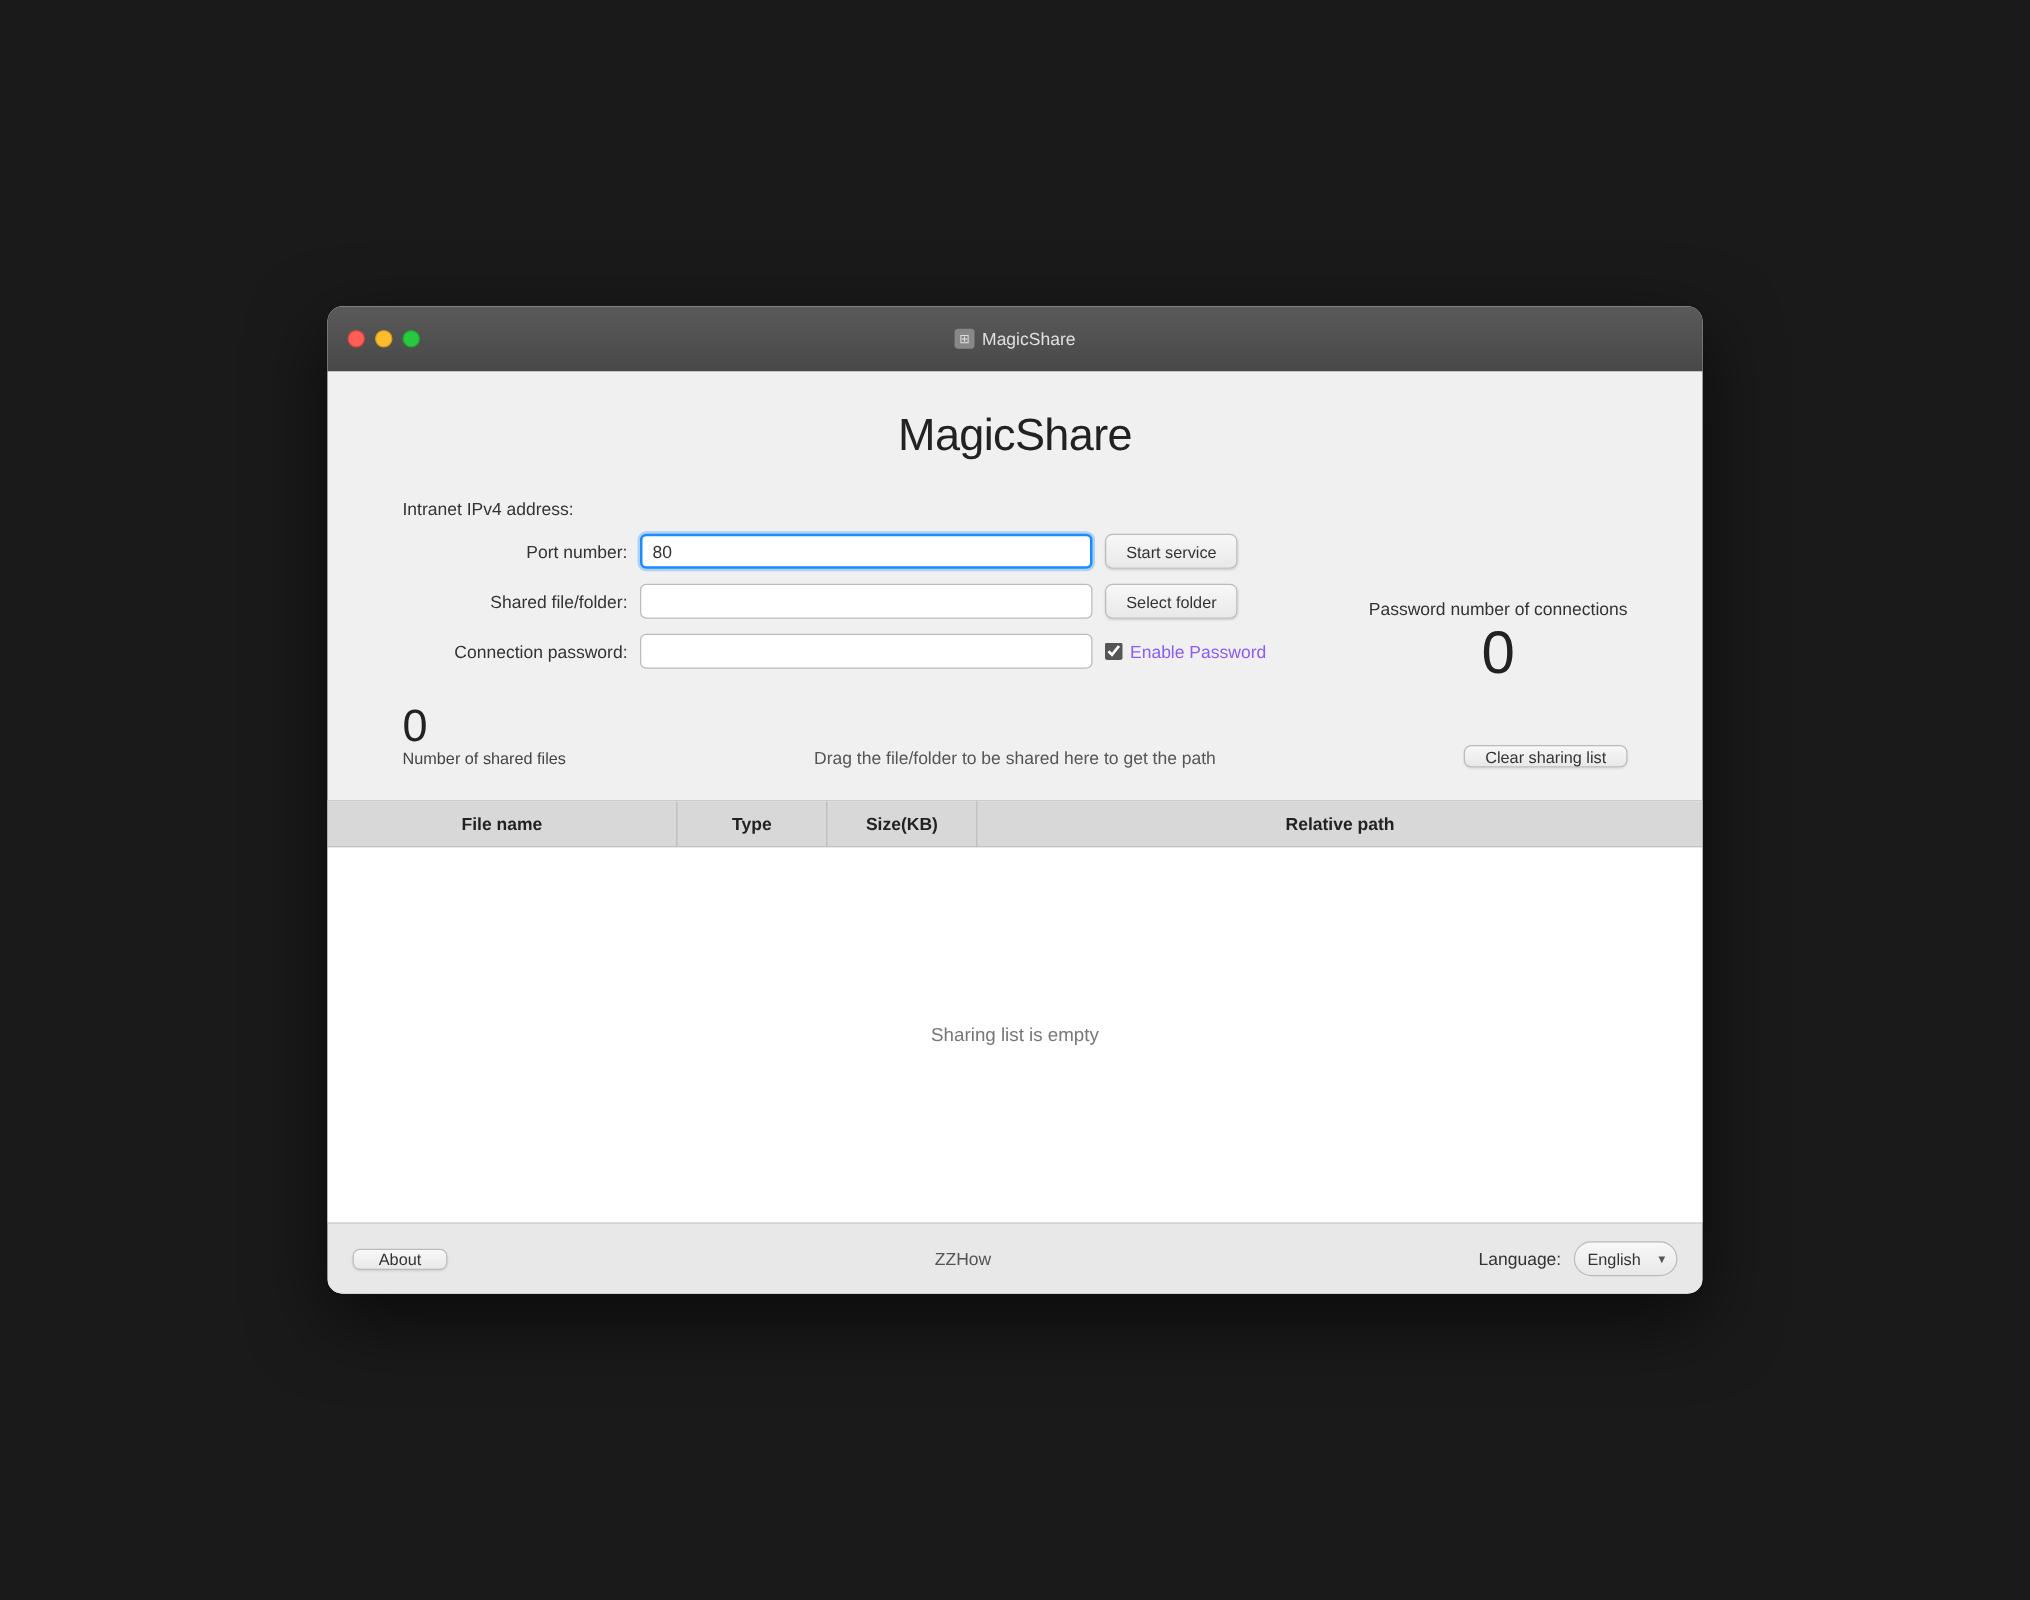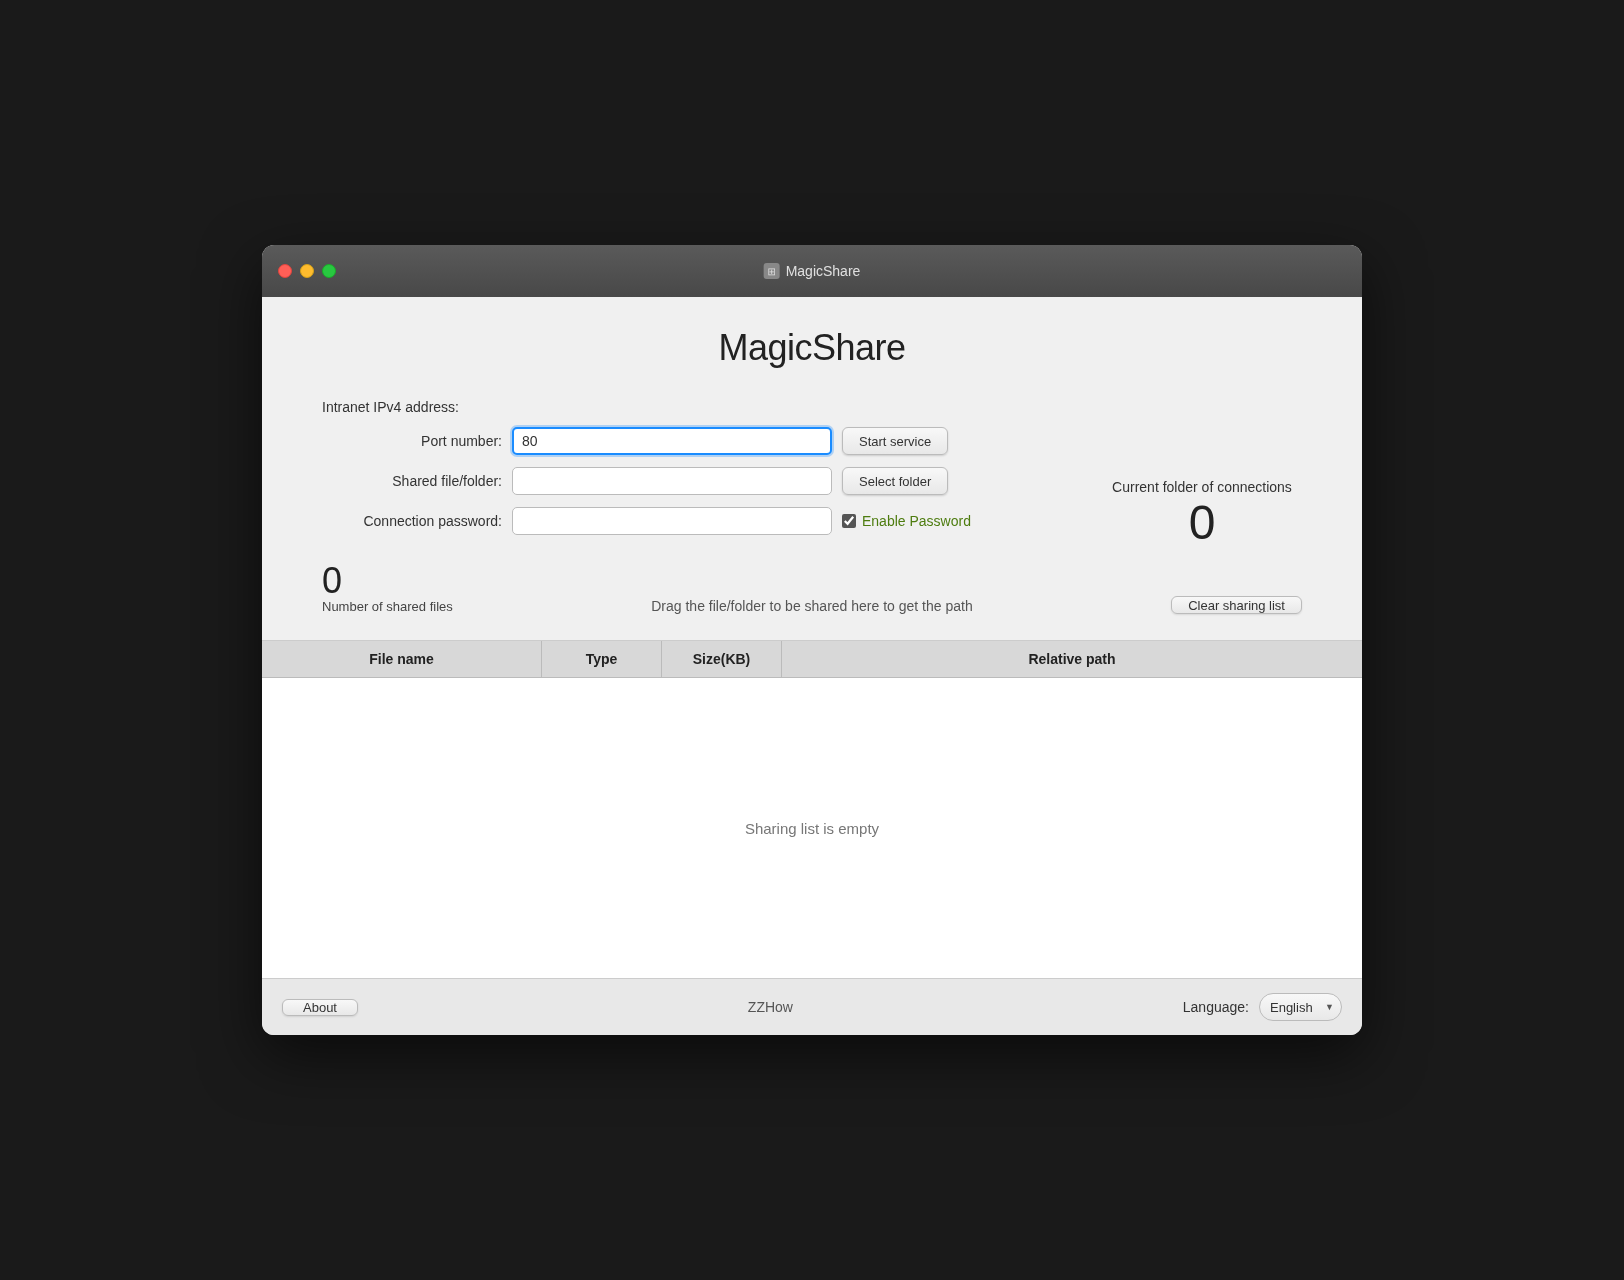--- a/index.html
+++ b/index.html
@@ -122,21 +122,21 @@
 
     .form-label {
       font-size: 14px;
       color: #333;
       text-align: right;
       min-width: 180px;
       margin-right: 10px;
     }
 
     .form-input {
-      width: 320px;
+      width: 362px;
       height: 28px;
       border: 1.5px solid #0080ff;
       border-radius: 5px;
       padding: 0 8px;
       font-size: 14px;
       background: white;
       outline: none;
       color: #333;
     }
 
@@ -172,21 +172,21 @@
 
     .checkbox-area input[type="checkbox"] {
       width: 14px;
       height: 14px;
       cursor: pointer;
       accent-color: #555;
     }
 
     .checkbox-label {
       font-size: 14px;
-      color: #4d7c0f;
+      color: #8b5cf6;
     }
 
     .stats-row {
       display: flex;
       align-items: flex-end;
       justify-content: space-between;
       margin-top: 8px;
       margin-bottom: 0;
       padding-bottom: 6px;
     }
@@ -380,21 +380,21 @@
           <input type="password" class="form-input no-focus" value="" style="">
           <div class="checkbox-area">
             <input type="checkbox" id="enable-password" checked="" style="">
             <label class="checkbox-label" for="enable-password">Enable Password</label>
           </div>
         </div>
 
       </div>
 
       <div class="connections-area">
-        <div class="connections-label">Current folder of connections</div>
+        <div class="connections-label">Password number of connections</div>
         <div class="connections-count">0</div>
       </div>
     </div>
 
     <div class="stats-row">
       <div class="shared-files-count">
         <div class="shared-files-number">0</div>
         <div class="shared-files-label">Number of shared files</div>
       </div>
       <div class="drag-hint">Drag the file/folder to be shared here to get the path</div>

